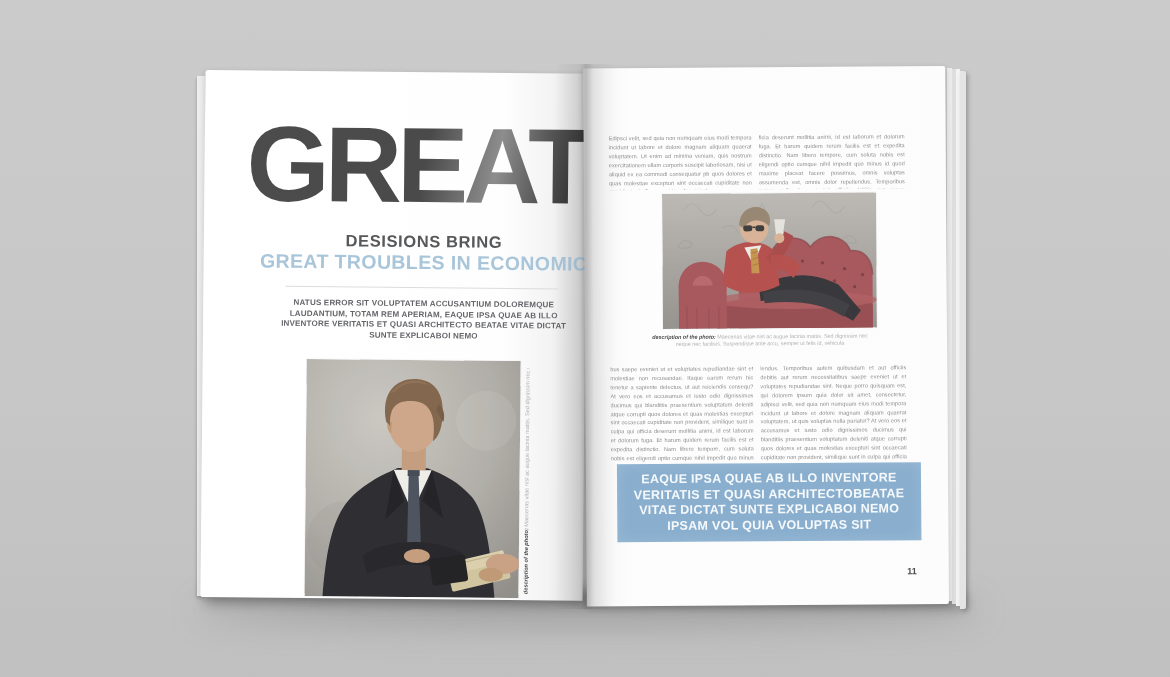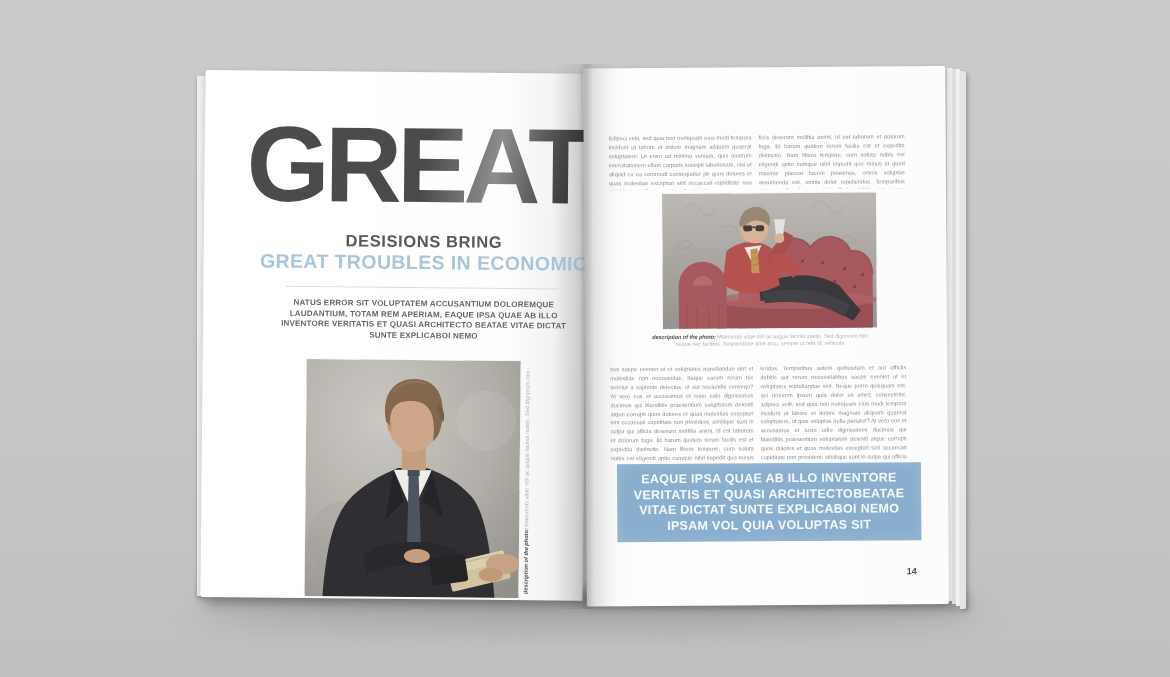--- a/index.html
+++ b/index.html
@@ -229,17 +229,17 @@
       <b>description of the photo:</b>&nbsp;<span>Maecenas vitae nisl ac augue lacinia mattis. Sed dignissim nec neque nec facilisis. Suspendisse ante arcu, semper ut felis id, vehicula</span>
     </div>
 
     <div class="col c1b">bus saepe eveniet ut et voluptates repudiandae sint et molestiae non recusandae. Itaque earum rerum hic tenetur a sapiente delectus, ut aut reiciendis consequ? At vero eos et accusamus et iusto odio dignissimos ducimus qui blanditiis praesentium voluptatum deleniti atque corrupti quos dolores et quas molestias excepturi sint occaecati cupiditate non provident, similique sunt in culpa qui officia deserunt mollitia animi, id est laborum et dolorum fuga. Et harum quidem rerum facilis est et expedita distinctio. Nam libero tempore, cum soluta nobis est eligendi optio cumque nihil impedit quo minus id quod maxime placeat facere possimus, omnis voluptas assumenda est, omnis dolor repel-</div>
     <div class="col c2b">lendus. Temporibus autem quibusdam et aut officiis debitis aut rerum necessitatibus saepe eveniet ut et voluptates repudiandae sint. Neque porro quisquam est, qui dolorem ipsum quia dolor sit amet, consectetur, adipisci velit, sed quia non numquam eius modi tempora incidunt ut labore et dolore magnam aliquam quaerat voluptatem, ut quis voluptas nulla pariatur? At vero eos et accusamus et iusto odio dignissimos ducimus qui blanditiis praesentium voluptatum deleniti atque corrupti quos dolores et quas molestias excepturi sint occaecati cupiditate non provident, similique sunt in culpa qui officia deserunt mollitia animi, id est laborum et dolorum fuga. Et harum quidem rerum fa-</div>
 
     <div class="callout">
       <div class="callout-text">EAQUE IPSA QUAE AB ILLO INVENTORE VERITATIS ET QUASI ARCHITECTOBEATAE VITAE DICTAT SUNTE EXPLICABOI NEMO IPSAM VOL QUIA VOLUPTAS SIT</div>
     </div>
 
-    <div class="pagenum">14</div>
+    <div class="pagenum">11</div>
   </div>
 
   <div class="spine-shade"></div>
 </div>
 
 </body></html>

